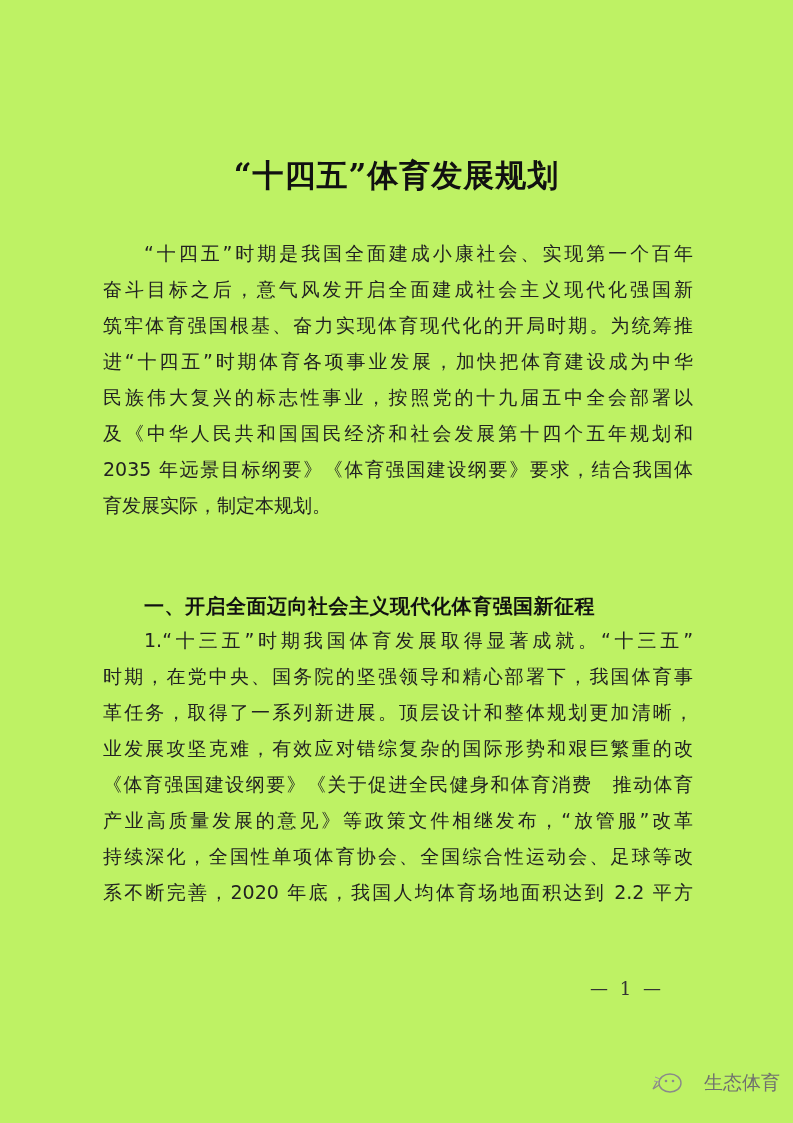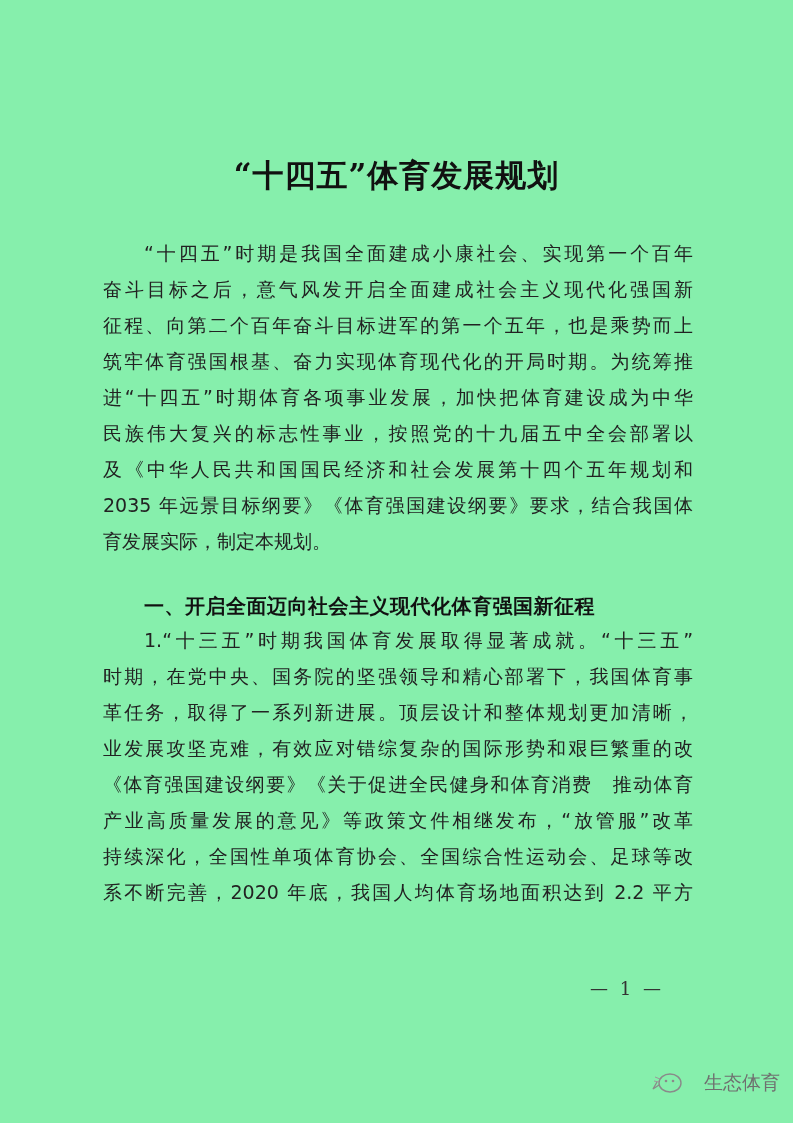--- a/index.html
+++ b/index.html
@@ -9,21 +9,21 @@
       overflow: hidden;
     }
     body {
       position: relative;
       font-family: "DejaVu Serif", "Liberation Serif", serif;
       color: #1a1a1a;
     }
     .page {
       position: absolute; left: 0; top: 0;
       width: 793px; height: 1123px;
-      background: #86efac;
+      background: #bef264;
     }
     .title {
       position: absolute;
       top: 152px; left: 0; width: 793px;
       text-align: center;
       font-family: "DejaVu Serif", "Liberation Serif", serif;
       font-weight: bold;
       font-size: 31px;
       letter-spacing: 1px;
       color: #111;
@@ -92,21 +92,20 @@
 </head>
 <body>
 
 <div class="page">
 
   <h1 class="title">“十四五”体育发展规划</h1>
 
   <div class="body-text" style="top:235px;">
     <span class="line indent">“十四五”时期是我国全面建成小康社会、实现第一个百年</span>
     <span class="line">奋斗目标之后，意气风发开启全面建成社会主义现代化强国新</span>
-    <span class="line">征程、向第二个百年奋斗目标进军的第一个五年，也是乘势而上</span>
     <span class="line">筑牢体育强国根基、奋力实现体育现代化的开局时期。为统筹推</span>
     <span class="line">进“十四五”时期体育各项事业发展，加快把体育建设成为中华</span>
     <span class="line">民族伟大复兴的标志性事业，按照党的十九届五中全会部署以</span>
     <span class="line">及《中华人民共和国国民经济和社会发展第十四个五年规划和</span>
     <span class="line">2035 年远景目标纲要》《体育强国建设纲要》要求，结合我国体</span>
     <span class="line last">育发展实际，制定本规划。</span>
   </div>
 
   <h2 class="section-heading">一、开启全面迈向社会主义现代化体育强国新征程</h2>
 

